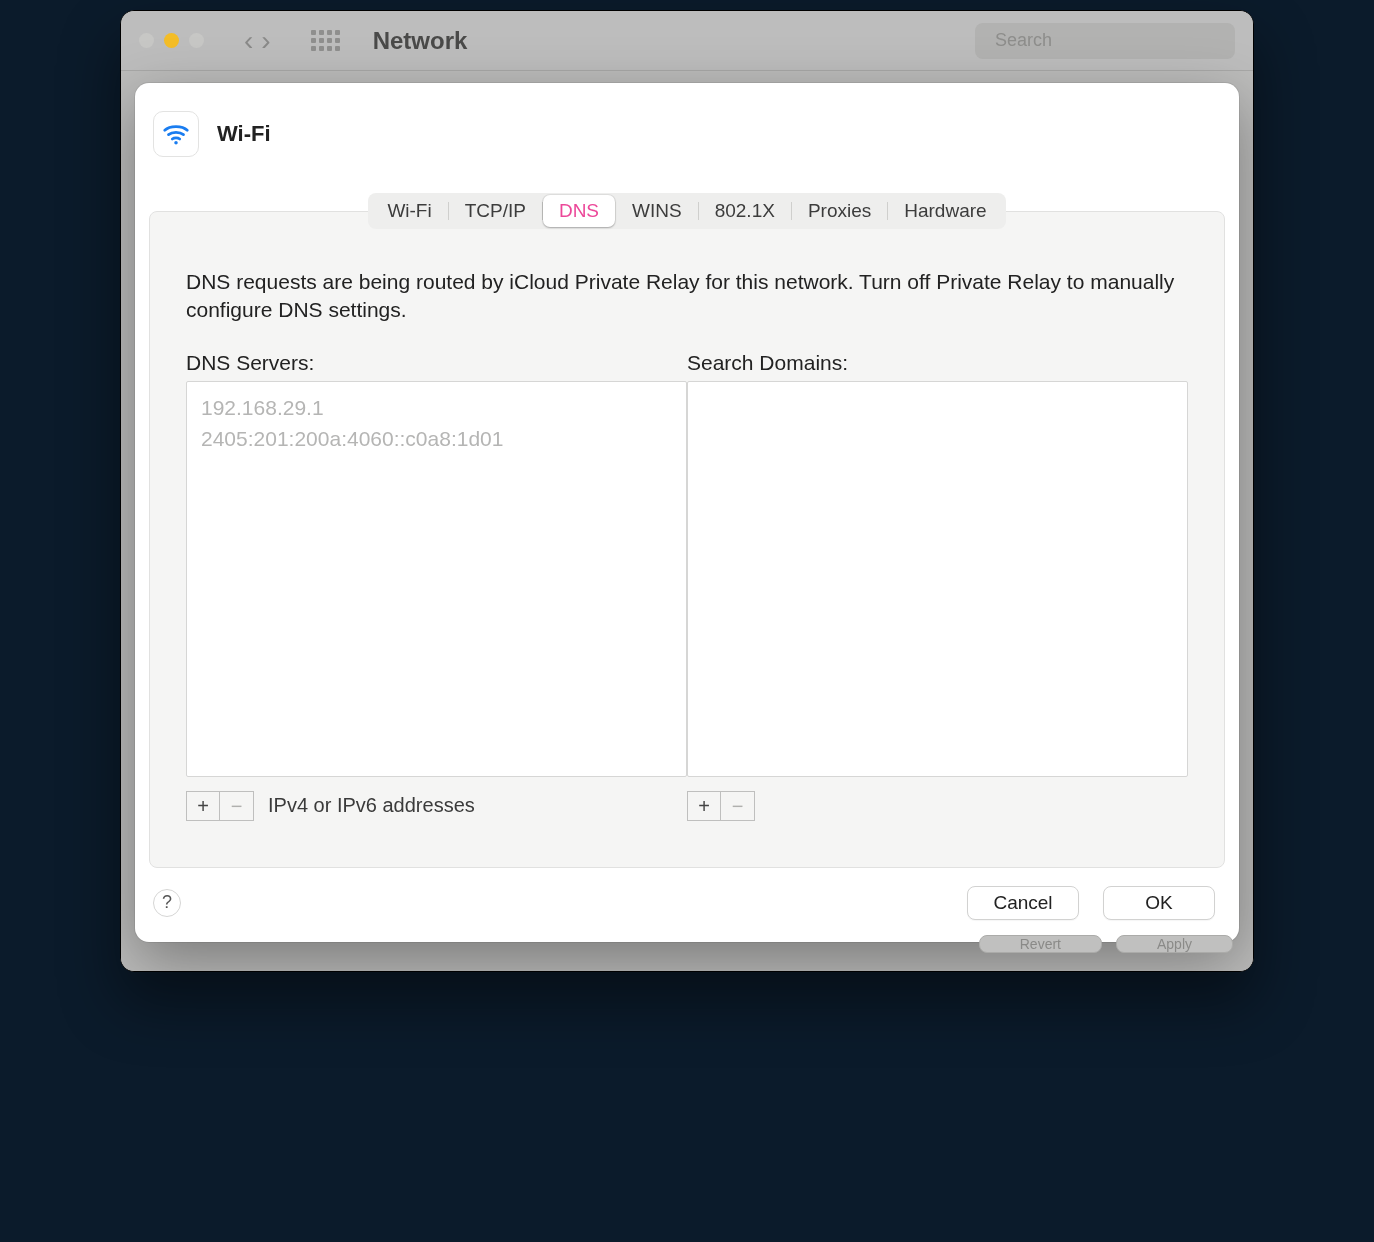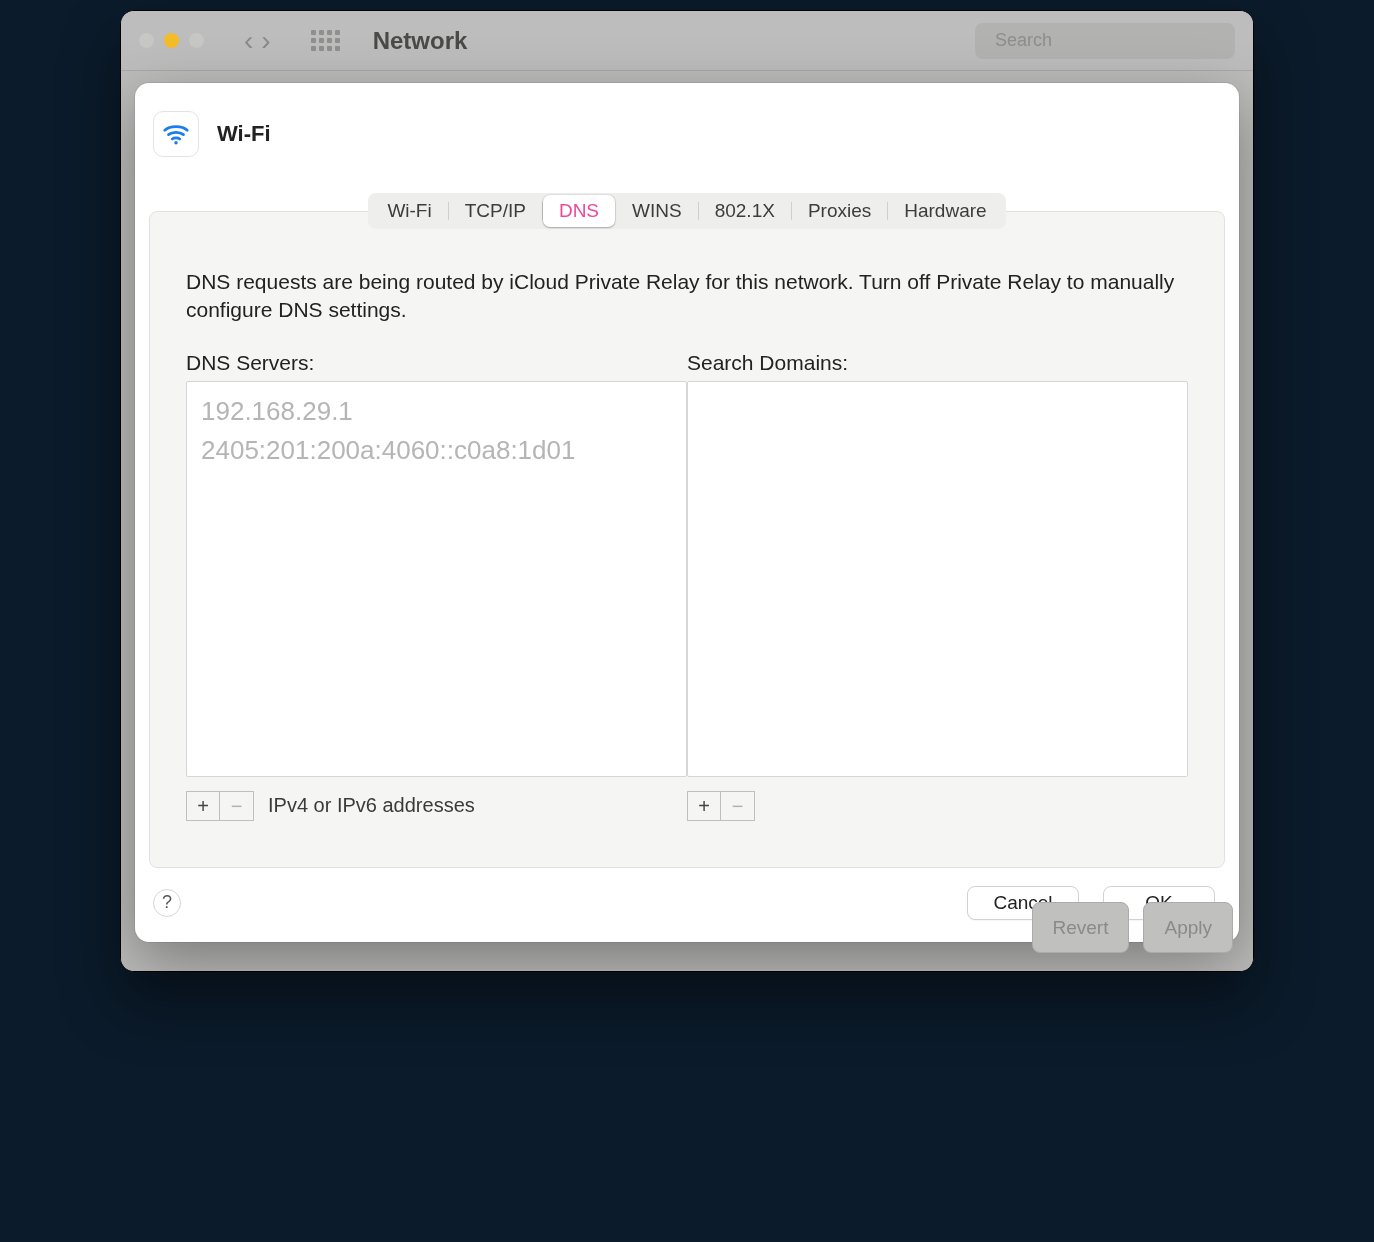--- a/index.html
+++ b/index.html
@@ -111,21 +111,21 @@
     padding: 56px 36px 46px 36px;
   }
   .notice {
     font-size:21px; line-height:1.35; color:#222; margin-bottom:26px;
   }
   .cols { display:flex; }
   .col { flex:1; display:flex; flex-direction:column; }
   .col-label { font-size:21px; color:#222; margin-bottom:6px; }
   .listbox {
     background:#fff; border:1px solid #d6d6d5; border-radius:2px;
-    height:396px; padding:10px 14px; font-size:26px; color:#b5b5b4;
+    height:396px; padding:10px 14px; font-size:21px; color:#b5b5b4;
     overflow:auto;
   }
   .listbox .item { line-height:1.5; }
 
   .list-controls {
     display:flex; align-items:center; gap:14px; margin-top:14px;
   }
   .pm { display:flex; }
   .pm button {
     width:34px; height:30px; background:#f5f5f4; border:1px solid #bfbfbe;
@@ -149,22 +149,22 @@
     font-size:19px; color:#222; cursor:pointer;
     box-shadow: 0 1px 1px rgba(0,0,0,.04);
   }
   .btn + .btn { margin-left:24px; }
 
   .window-footer {
     position:absolute; right:20px; bottom:18px;
     display:flex; gap:14px;
   }
   .btn-disabled {
-    height:51px; padding:0 20px; background:#c0c0bf; border:1px solid #ababa9;
-    border-radius:8px; font-size:19px; color:#8a8a88;
+    height:18px; padding:0 40px; background:#c0c0bf; border:1px solid #ababa9;
+    border-radius:8px; font-size:14px; color:#8a8a88;
   }
 </style>
 </head>
 <body>
 
 <div class="window">
 
   <div class="titlebar">
     <div class="traffic">
       <span class="dot red"></span>

